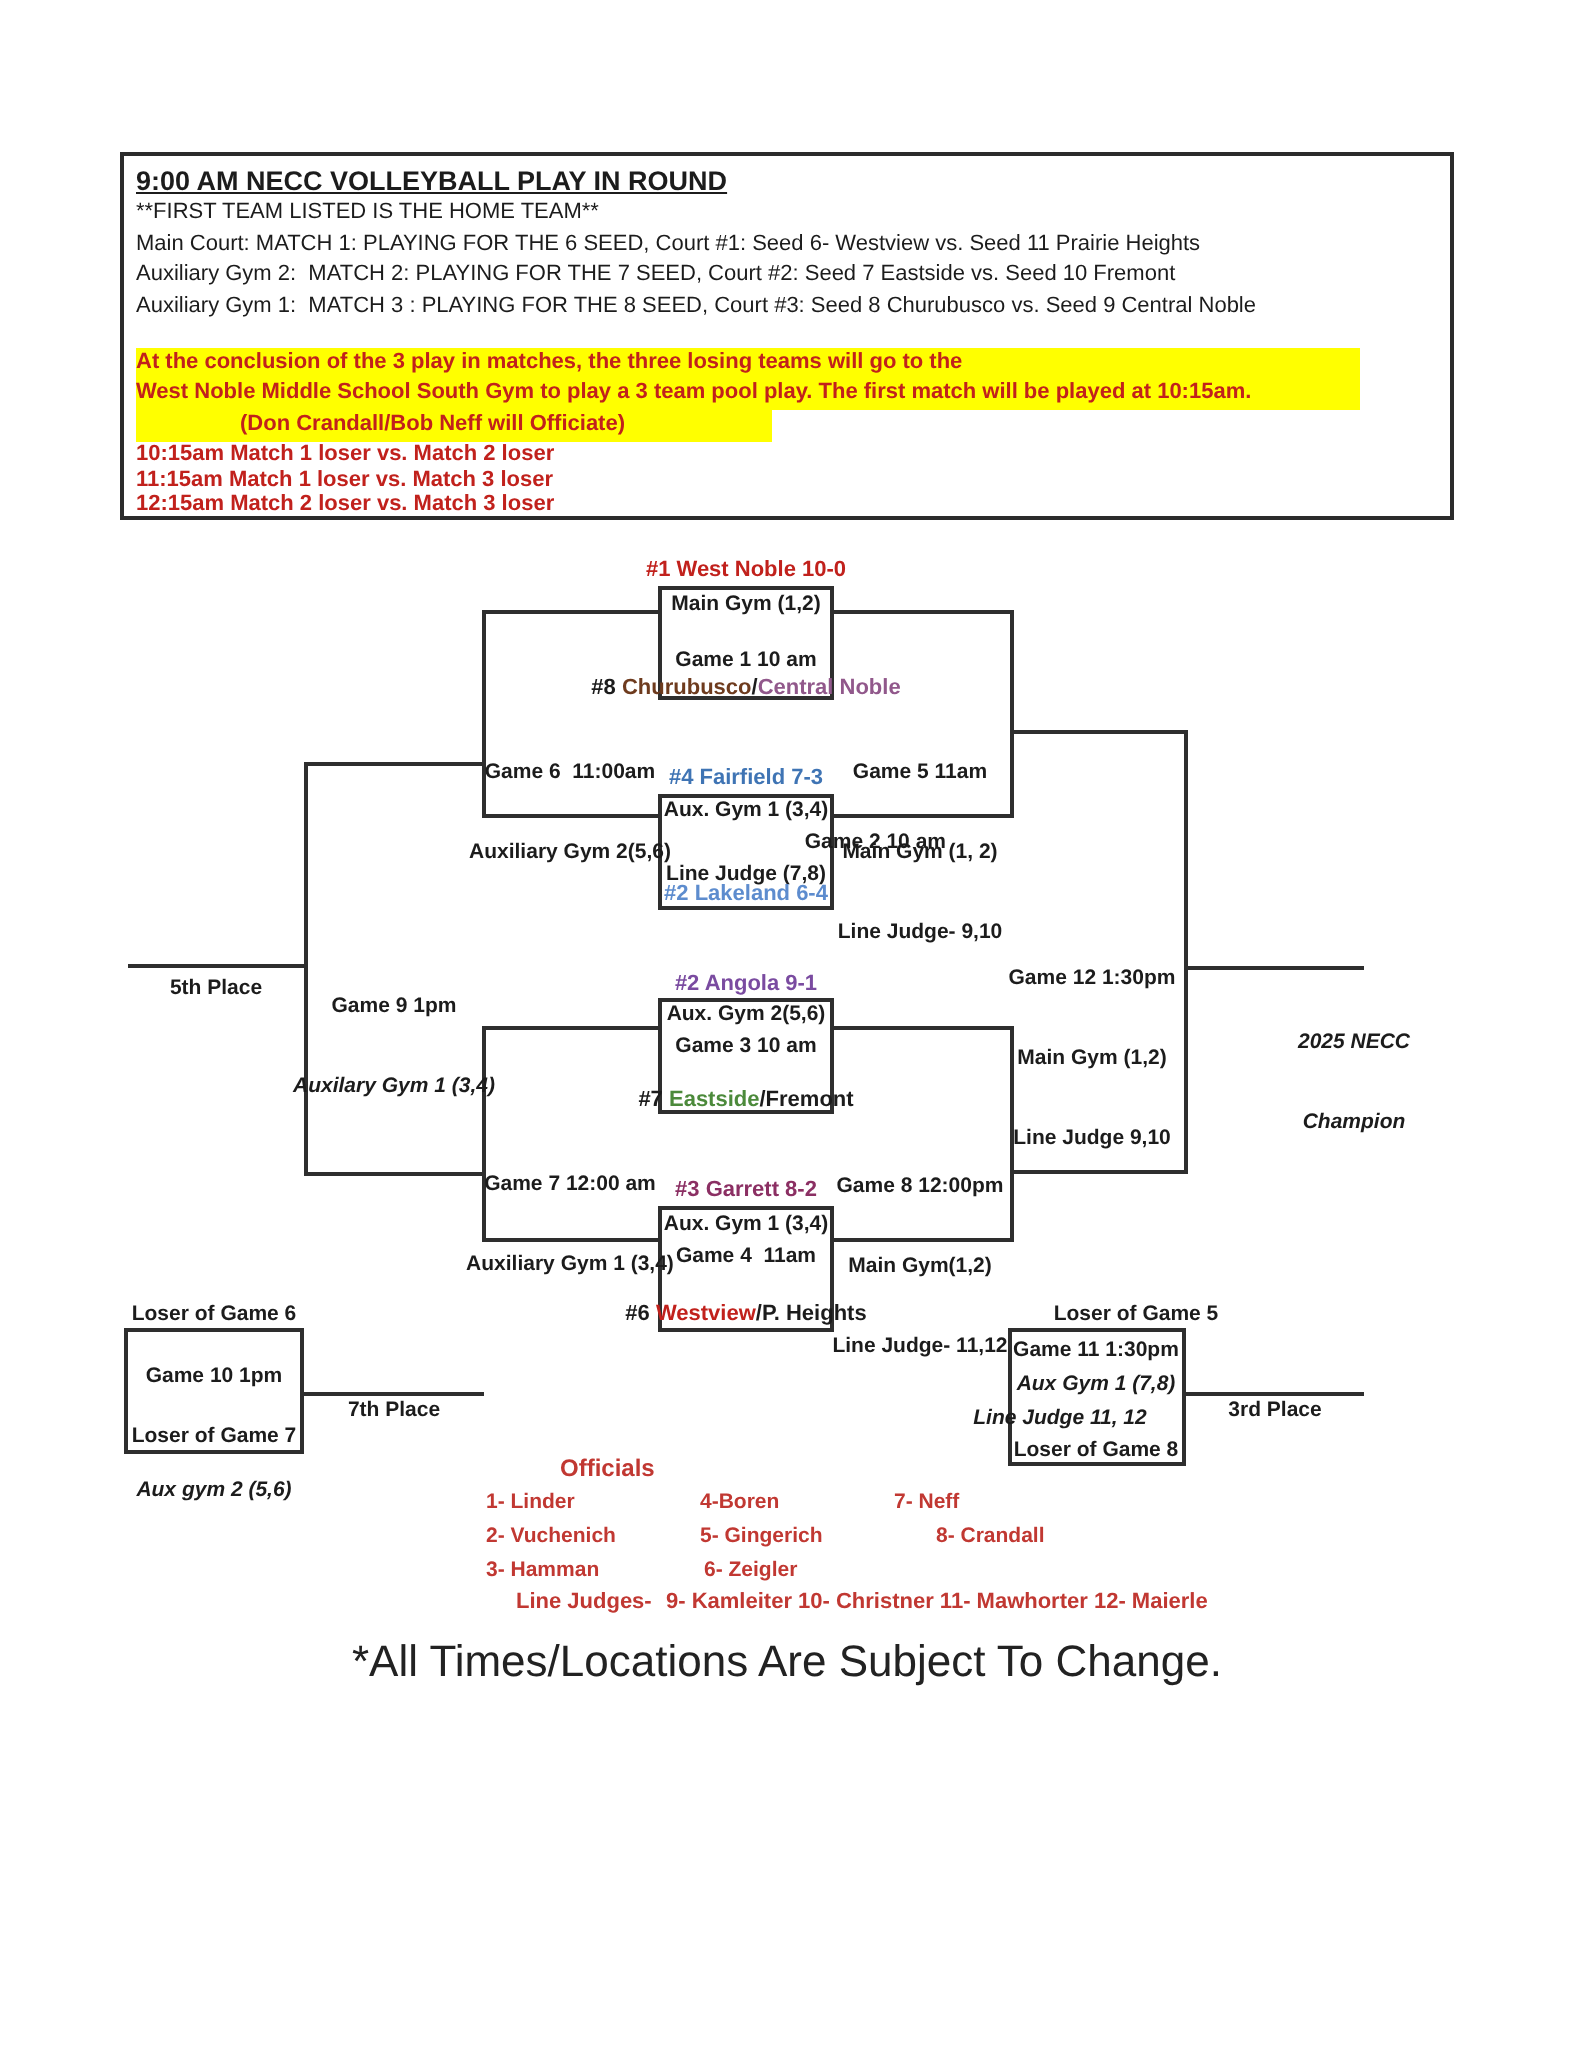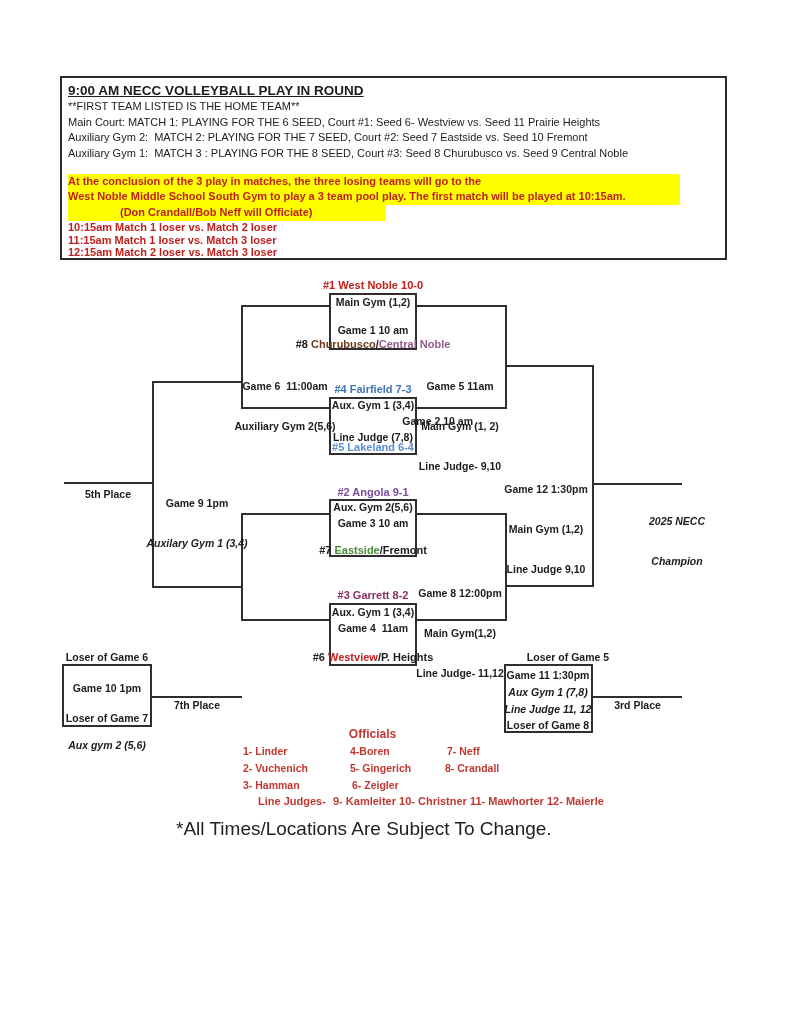--- a/index.html
+++ b/index.html
@@ -30,24 +30,24 @@
   .blue{color:#3f74b4;}
   .blue2{color:#5d8cce;}
   .purple{color:#7a4ba0;}
   .plum{color:#8b2f63;}
   .brown{color:#6e3b1e;}
   .mauve{color:#91588b;}
   .green{color:#4c8a3b;}
   .lh16 div{line-height:16px;}
   
   .off{position:absolute;font-size:10.5px;font-weight:600;color:#c13832;white-space:pre;}
-  .off-title{font-size:12px;font-weight:bold;text-align:center;}
+  .off-title{font-size:12px;font-weight:bold;text-align:left;}
   .off-big{font-size:11px;font-weight:bold;}
   
-  .footer-note{position:absolute;left:176px;top:818px;font-size:19px;color:#222;white-space:pre;}
+  .footer-note{position:absolute;left:176px;top:818px;font-size:22px;color:#222;white-space:pre;}
 </style>
 </head>
 <body>
 
 <div class="page">
 
   <div class="header-box">
     <div class="hb-title">9:00 AM NECC VOLLEYBALL PLAY IN ROUND</div>
     <div class="hb-sub">**FIRST TEAM LISTED IS THE HOME TEAM**</div>
     <div class="hb-line">Main Court: MATCH 1: PLAYING FOR THE 6 SEED, Court #1: Seed 6- Westview vs. Seed 11 Prairie Heights</div>
@@ -94,21 +94,21 @@
 
   <div class="t seed red" style="left:273px;top:279px;width:200px;">#1 West Noble 10-0</div>
   <div class="t" style="left:273px;top:296px;width:200px;">Main Gym (1,2)</div>
   <div class="t" style="left:273px;top:324px;width:200px;">Game 1 10 am</div>
   <div class="t seed" style="left:273px;top:338px;width:200px;"><span>#8 </span><span class="brown">Churubusco</span><span>/</span><span class="mauve">Central Noble</span></div>
 
   <div class="t seed blue" style="left:273px;top:383px;width:200px;">#4 Fairfield 7-3</div>
   <div class="t" style="left:273px;top:399px;width:200px;">Aux. Gym 1 (3,4)</div>
   <div class="t" style="left:273px;top:415px;width:200px;text-align:right;">Game 2 10 am</div>
   <div class="t" style="left:273px;top:431px;width:200px;">Line Judge (7,8)</div>
-  <div class="t seed blue2" style="left:273px;top:441px;width:200px;">#5 Lakeland 6-4</div>
+  <div class="t seed blue2" style="left:273px;top:441px;width:200px;">#2 Lakeland 6-4</div>
 
   <div class="t seed purple" style="left:273px;top:486px;width:200px;">#2 Angola 9-1</div>
   <div class="t" style="left:273px;top:501px;width:200px;">Aux. Gym 2(5,6)</div>
   <div class="t" style="left:273px;top:517px;width:200px;">Game 3 10 am</div>
   <div class="t seed" style="left:273px;top:544px;width:200px;"><span>#7 </span><span class="green">Eastside</span><span>/</span><span>Fremont</span></div>
 
   <div class="t seed plum" style="left:273px;top:589px;width:200px;">#3 Garrett 8-2</div>
   <div class="t" style="left:273px;top:606px;width:200px;">Aux. Gym 1 (3,4)</div>
   <div class="t" style="left:273px;top:622px;width:200px;">Game 4  11am</div>
   <div class="t seed" style="left:273px;top:651px;width:200px;"><span>#6 </span><span class="red">Westview</span><span>/</span><span>P. Heights</span></div>
@@ -129,46 +129,50 @@
   <div class="t" style="left:63px;top:488px;width:90px;">5th Place</div>
   <div class="t lh16" style="left:496px;top:457px;width:100px;">
     <div>Game 12 1:30pm</div>
     <div>Main Gym (1,2)</div>
     <div>Line Judge 9,10</div>
   </div>
   <div class="t lh16 it" style="left:595px;top:489px;width:84px;padding-left:40px;">
     <div>2025 NECC</div>
     <div>Champion</div>
   </div>
+  <div class="t lh16" style="left:232px;top:560px;width:106px;">
+    <div>Game 7 12:00 am</div>
+    <div>Auxiliary Gym 1 (3,4)</div>
+  </div>
   <div class="t lh16" style="left:410px;top:561px;width:100px;">
     <div>Game 8 12:00pm</div>
     <div>Main Gym(1,2)</div>
     <div>Line Judge- 11,12</div>
   </div>
 
   <div class="t" style="left:60px;top:651px;width:94px;">Loser of Game 6</div>
   <div class="t" style="left:60px;top:682px;width:94px;">Game 10 1pm</div>
   <div class="t it" style="left:60px;top:695px;width:94px;margin-top:44px;">Aux gym 2 (5,6)</div>
   <div class="t" style="left:60px;top:712px;width:94px;">Loser of Game 7</div>
   <div class="t" style="left:152px;top:699px;width:90px;">7th Place</div>
 
   <div class="t" style="left:522px;top:651px;width:92px;">Loser of Game 5</div>
   <div class="t" style="left:502px;top:669px;width:92px;">Game 11 1:30pm</div>
   <div class="t it" style="left:502px;top:686px;width:92px;">Aux Gym 1 (7,8)</div>
-  <div class="t it" style="left:502px;top:703px;width:92px;">Line Judge 11, 12</div>
+  <div class="t it" style="left:484px;top:703px;width:92px;">Line Judge 11, 12</div>
   <div class="t" style="left:502px;top:719px;width:92px;">Loser of Game 8</div>
   <div class="t" style="left:593px;top:699px;width:89px;">3rd Place</div>
 
   <div class="off off-title" style="left:280px;top:727px;width:185px;">Officials</div>
   <div class="off" style="left:243px;top:745px;">1- Linder</div>
   <div class="off" style="left:350px;top:745px;">4-Boren</div>
   <div class="off" style="left:447px;top:745px;">7- Neff</div>
   <div class="off" style="left:243px;top:762px;">2- Vuchenich</div>
   <div class="off" style="left:350px;top:762px;">5- Gingerich</div>
-  <div class="off" style="left:445px;top:762px;">8- Crandall</div>
+  <div class="off" style="left:468px;top:762px;">8- Crandall</div>
   <div class="off" style="left:243px;top:779px;">3- Hamman</div>
   <div class="off" style="left:352px;top:779px;">6- Zeigler</div>
   <div class="off off-big" style="left:258px;top:795px;">Line Judges-</div>
   <div class="off off-big" style="left:333px;top:795px;">9- Kamleiter 10- Christner 11- Mawhorter 12- Maierle</div>
 
   <div class="footer-note">*All Times/Locations Are Subject To Change.</div>
 
 </div>
 
 </body></html>

